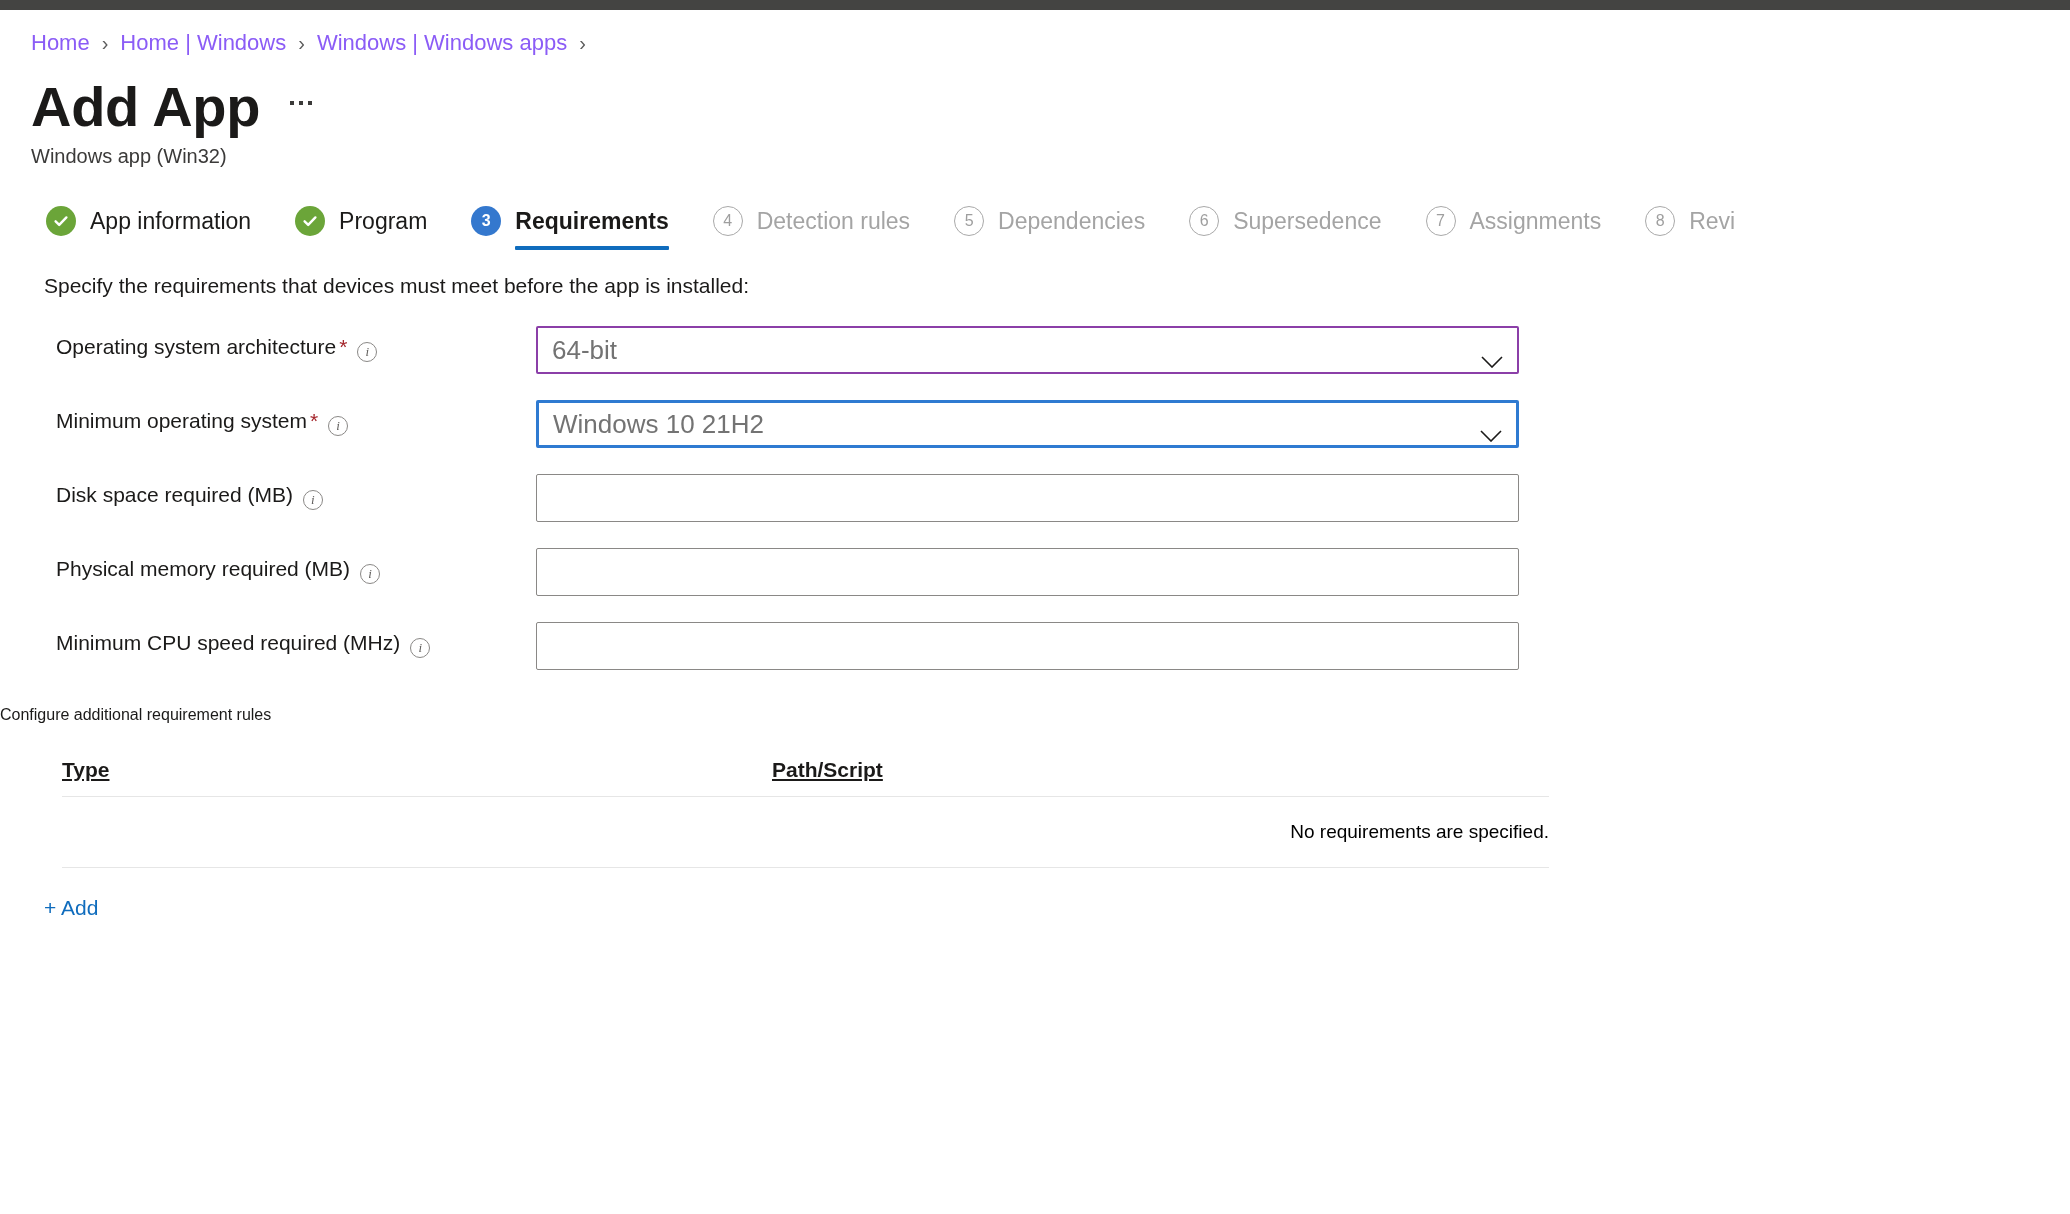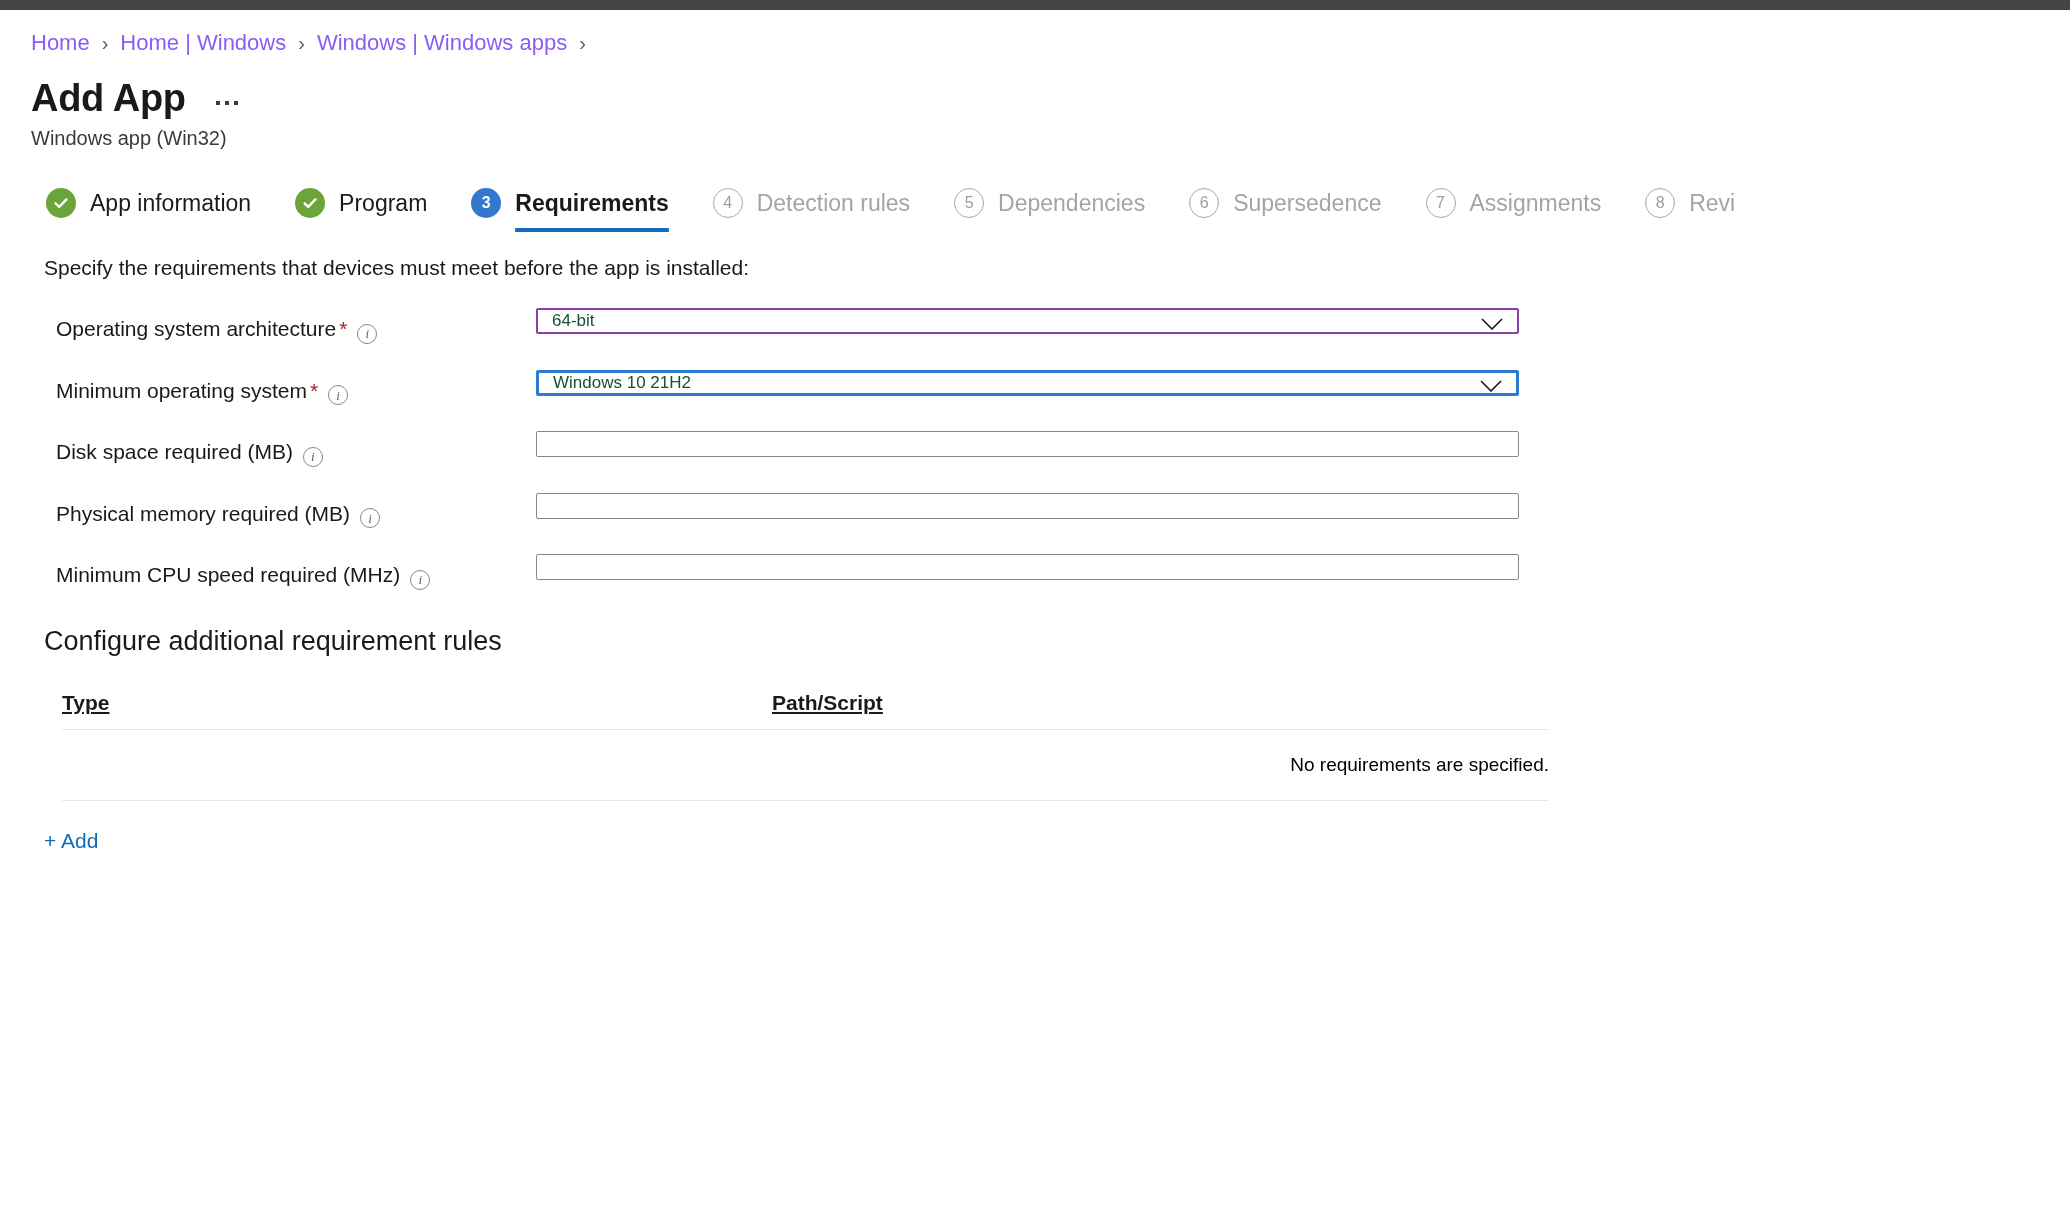--- a/index.html
+++ b/index.html
@@ -43,21 +43,21 @@
     font-weight: 300;
   }
 
   
   .title-row {
     display: flex;
     align-items: flex-start;
     padding: 25px 0 0 31px;
   }
   .page-title {
-    font-size: 38px;
+    font-size: 56px;
     font-weight: 600;
     letter-spacing: -0.3px;
     line-height: 1;
     color: #1b1a19;
   }
   .ellipsis-btn {
     margin-left: 26px;
     margin-top: 16px;
     cursor: pointer;
     display: flex;
@@ -189,53 +189,52 @@
     box-sizing: border-box;
     font-family: "Liberation Serif", serif;
   }
 
   .control {
     width: 983px;
     flex: 0 0 983px;
   }
   .select-box, .text-box {
     width: 100%;
-    height: 26px;
+    height: 48px;
     box-sizing: border-box;
     border: 1px solid #8a8886;
     border-radius: 2px;
     background: #ffffff;
     display: flex;
     align-items: center;
     padding: 0 14px;
-    font-size: 17px;
-    color: #14532d;
+    font-size: 26px;
+    color: #737373;
     cursor: pointer;
   }
   .select-box.visited {
     border: 2px solid #8b3fa8;
   }
   .select-box.focused {
     border: 3px solid #2f7ad1;
   }
   .select-value { flex: 1; }
   .chevron {
     display: block;
     width: 22px;
     height: 12px;
   }
   .text-box {
     cursor: text;
   }
 
   
   .section-head {
-    padding-left: 44px;
     margin-top: 36px;
-    font-size: 27px;
+    font-size: 16px;
     color: #1b1a19;
   }
   .rules-table {
     margin: 34px 0 0 62px;
     width: 1487px;
   }
   .rules-head {
     display: flex;
     padding-bottom: 14px;
     text-decoration: underline;

